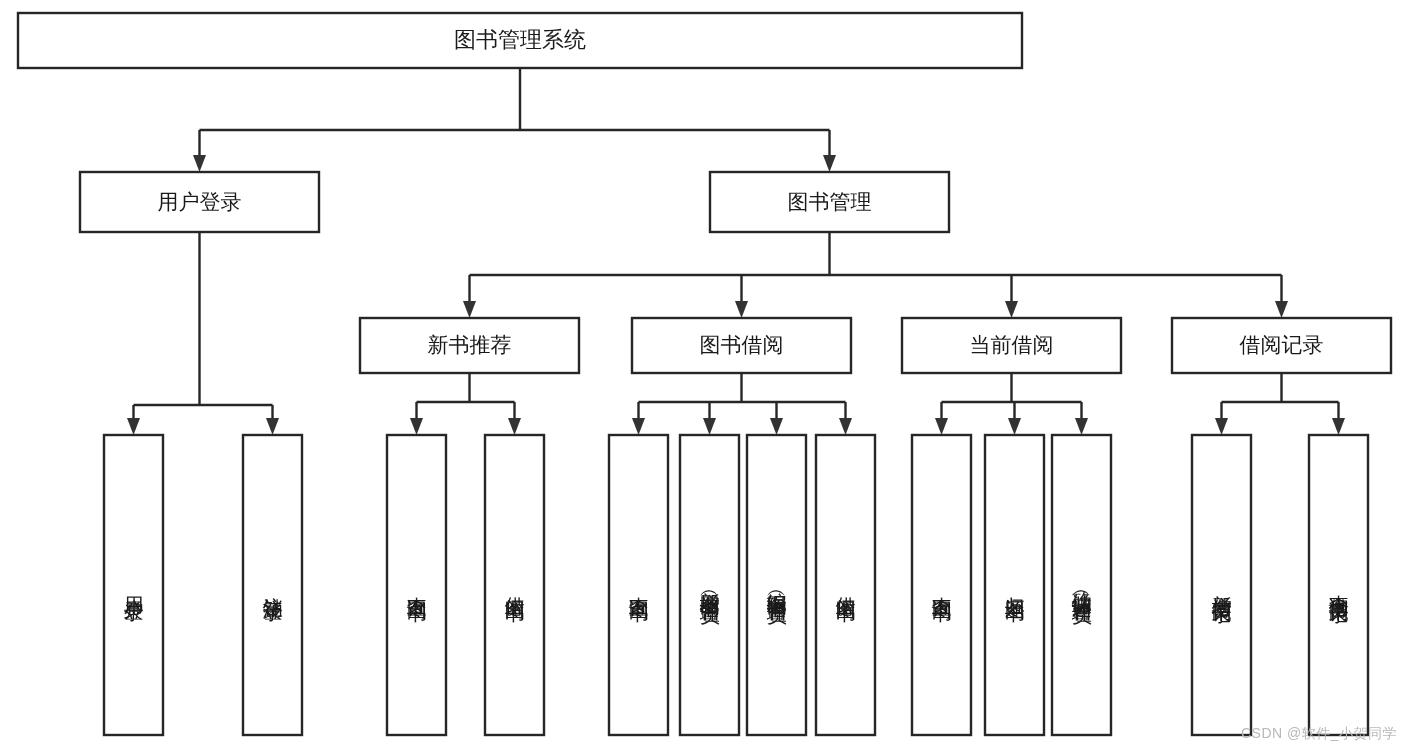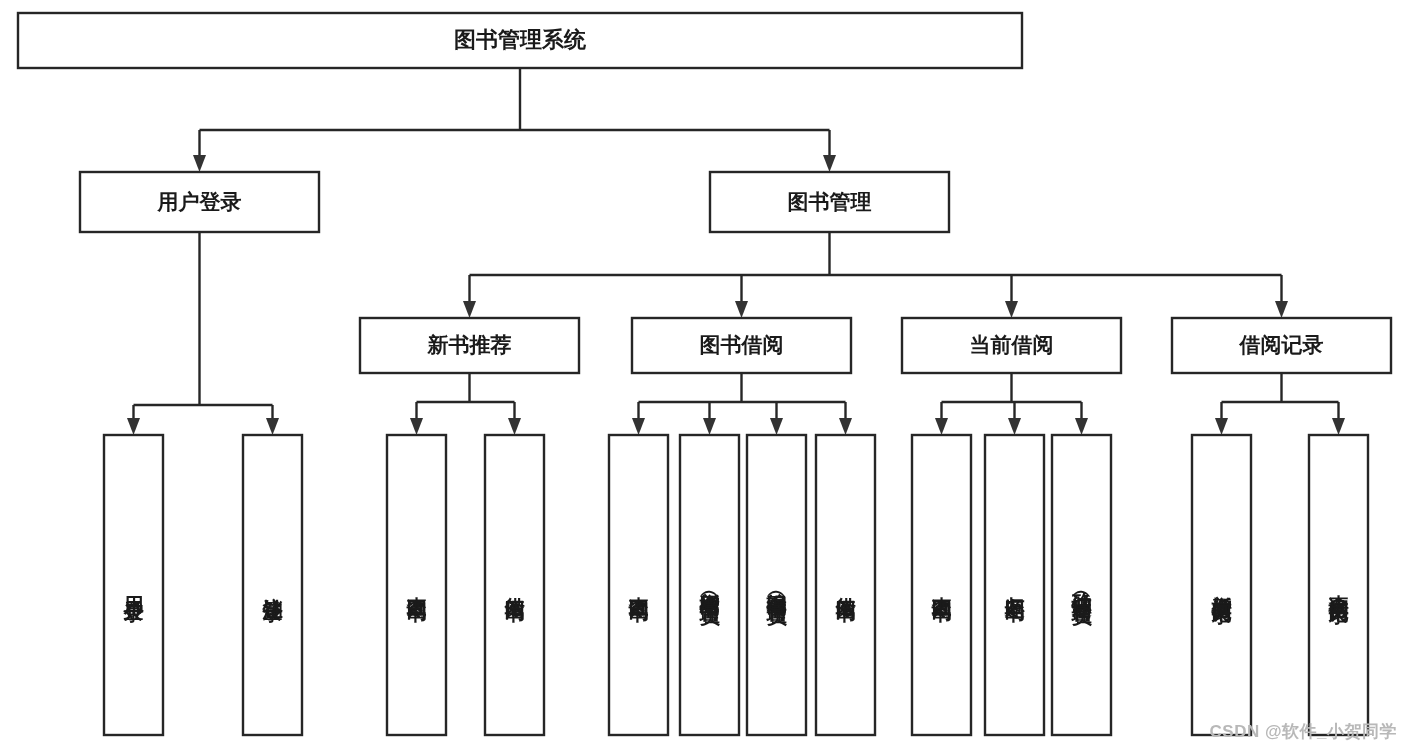--- a/index.html
+++ b/index.html
@@ -9,21 +9,20 @@
   }
   body {
     font-family: "Liberation Sans", "DejaVu Sans", sans-serif;
   }
   #diagram-root {
     position: relative;
     width: 1405px;
     height: 747px;
     background: #ffffff;
     overflow: hidden;
-    font-weight: bold;
   }
   svg.diagram-canvas {
     position: absolute;
     left: 0;
     top: 0;
     width: 1405px;
     height: 747px;
     display: block;
   }
   .node-box {
@@ -70,21 +69,21 @@
     line-height: 1.18;
     color: #1a1a1a;
     letter-spacing: 2px;
     white-space: nowrap;
   }
   .watermark {
     position: absolute;
     right: 8px;
     bottom: 4px;
     font-family: "Liberation Sans", "DejaVu Sans", sans-serif;
-    font-size: 17px;
+    font-size: 14px;
     color: #b8b8b8;
     letter-spacing: 0.5px;
     user-select: none;
   }
 </style>
 </head>
 <body>
 
 <div id="diagram-root">
 

